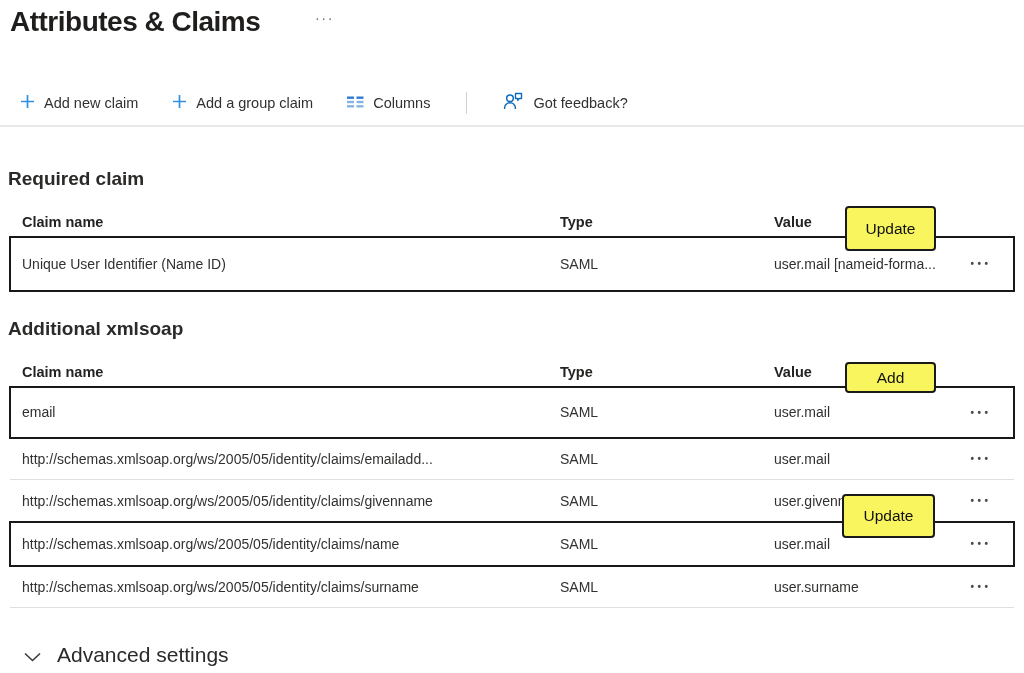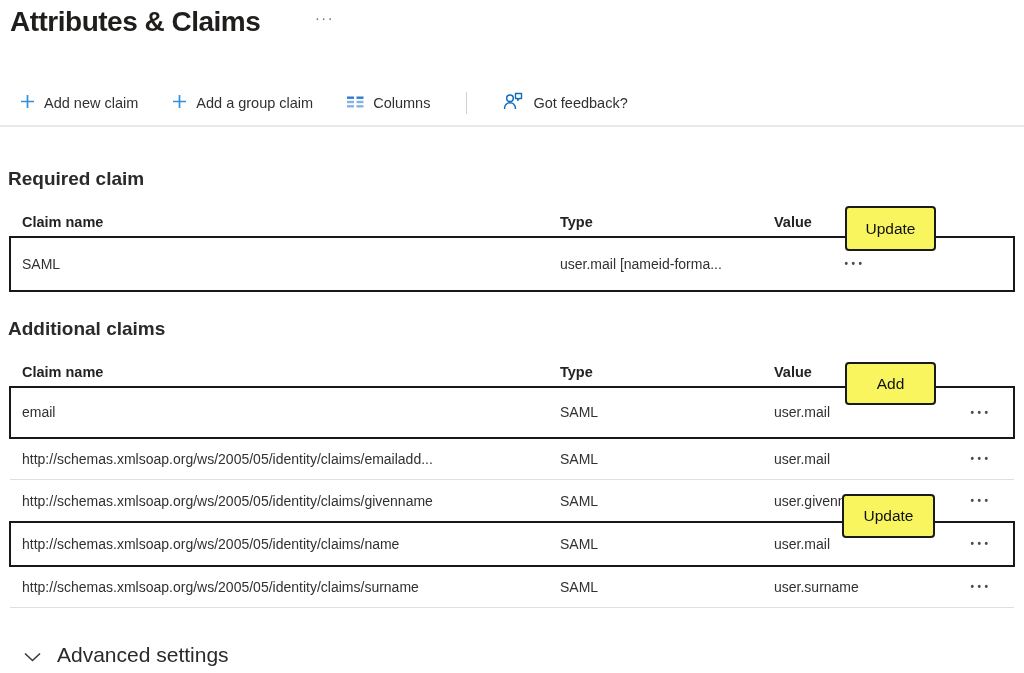--- a/index.html
+++ b/index.html
@@ -144,21 +144,21 @@
     border: 2.5px solid #1a1a1a;
     border-radius: 4px;
     display: flex;
     align-items: center;
     justify-content: center;
     font-size: 15.5px;
     color: #111;
     z-index: 5;
   }
   .note-update-1 { top: 206px; left: 845px; width: 91px; height: 45px; }
-  .note-add      { top: 362px; left: 845px; width: 91px; height: 43px; }
+  .note-add      { top: 362px; left: 845px; width: 91px; height: 31px; }
   .note-update-2 { top: 494px; left: 842px; width: 93px; height: 44px; }
   .icon { flex: 0 0 auto; display: inline-block; }
 </style>
 </head>
 <body>
 
 <div class="page">
 
   <div class="page-title">Attributes &amp; Claims</div>
   <button class="title-menu">
@@ -217,27 +217,28 @@
   <div class="section-heading heading-required">Required claim</div>
 
   <div class="claims-table table-required">
     <div class="thead">
       <div class="th">Claim name</div>
       <div class="th">Type</div>
       <div class="th">Value</div>
       <div class="th"></div>
     </div>
     <div class="trow row-tall boxed">
+      <div class="td">Unique User Identifier (Name ID)</div>
       <div class="td">SAML</div>
       <div class="td">user.mail [nameid-forma...</div>
       <button class="row-menu">•••</button>
     </div>
   </div>
 
-  <div class="section-heading heading-additional">Additional claims</div>
+  <div class="section-heading heading-additional">Additional xmlsoap</div>
 
   <div class="claims-table table-additional">
     <div class="thead">
       <div class="th">Claim name</div>
       <div class="th">Type</div>
       <div class="th">Value</div>
       <div class="th"></div>
     </div>
 
     <div class="trow row-med boxed">

